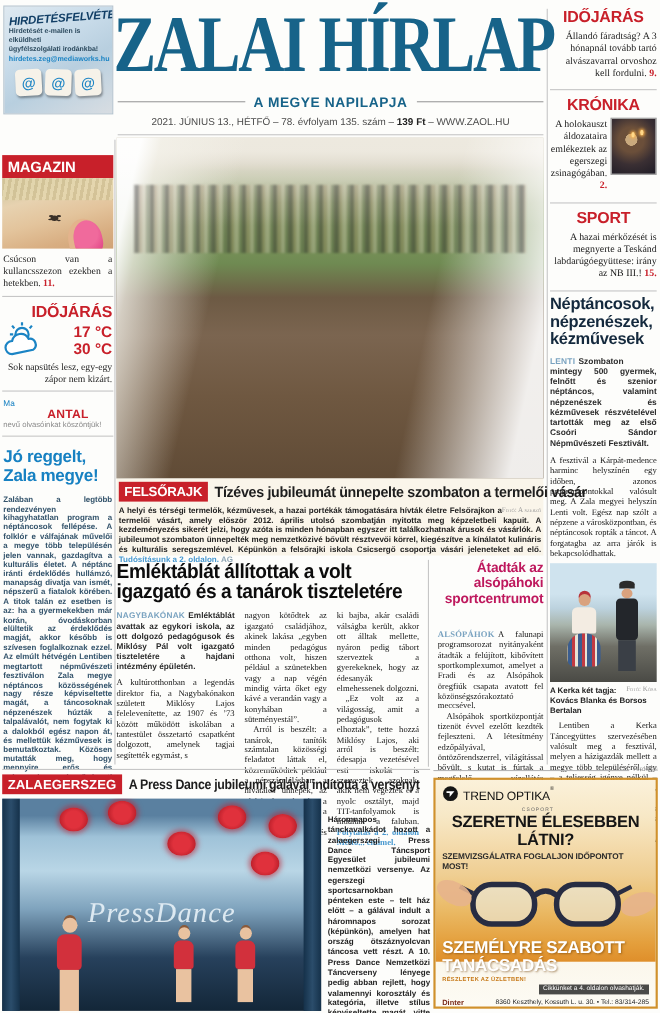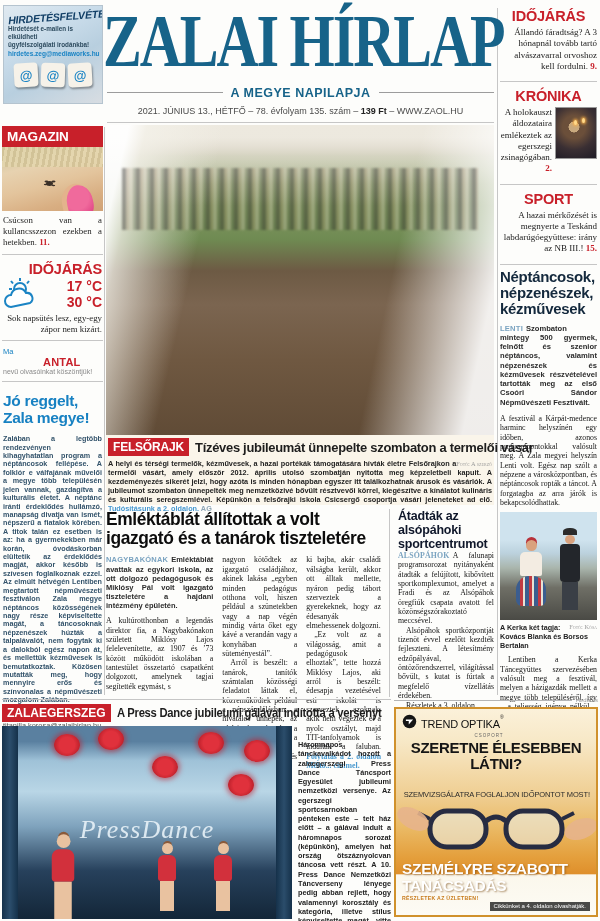--- a/index.html
+++ b/index.html
@@ -64,21 +64,21 @@
   .kg .s{width:30px;height:30px;background:repeating-linear-gradient(90deg,#3b5d8f 0 4px,#c23a42 4px 7px,#e8e2d4 7px 9px);border-radius:45% 45% 20% 20%;}
   .kb{position:absolute;right:14px;top:16px;width:26px;height:86px;}
   .kb .h{width:14px;height:7px;background:#2b2b2b;border-radius:45% 45% 0 0;margin:0 auto;}
   .kb .f{width:10px;height:9px;border-radius:50%;background:#d9a27e;margin:0 auto;}
   .kb .b{width:20px;height:38px;background:#23262b;margin:0 auto;border-radius:4px;}
   .kb .l{width:16px;height:28px;background:#3a3f46;margin:0 auto;}
   .pcap{font-size:7.2px;font-weight:bold;color:#222;line-height:1.25;margin-top:3px;}
   .pcap .credit{float:right;font-weight:normal;font-size:6.4px;}
 
   
-  .col-left{position:absolute;left:2px;top:126px;width:101px;}
+  .col-left{position:absolute;left:2px;top:141px;width:101px;}
   .banner{background:var(--red);color:#fff;font-weight:bold;font-size:13.5px;
     padding:3px 5px;letter-spacing:-.2px;}
   .mag-photo{height:64px;position:relative;overflow:hidden;
     background:linear-gradient(165deg,#d9cba6 0 18%,#e7d2b0 30%,#e3c49c 55%,#d8ae82 80%,#d0a276 100%);}
   .mag-photo .hair{position:absolute;left:0;top:0;width:100%;height:20px;
     background:repeating-linear-gradient(100deg,#cfc093 0 3px,#e4d7ae 3px 6px);opacity:.8;}
   .mag-photo .nail{position:absolute;right:10px;bottom:-8px;width:26px;height:34px;border-radius:50% 50% 40% 40%;
     background:radial-gradient(circle at 40% 35%,#f06a9c 0 45%,#d8327a 100%);transform:rotate(-12deg);box-shadow:-3px 0 0 2px #e3b38c;}
   .mag-photo .tick{position:absolute;left:44px;top:34px;width:7px;height:5px;border-radius:50%;background:#3a3028;
     box-shadow:-3px -2px 0 -1.5px #3a3028,4px -2px 0 -1.5px #3a3028,-4px 1px 0 -1.8px #3a3028,4px 2px 0 -1.8px #3a3028;}
@@ -128,21 +128,21 @@
 
   
   .middle{position:absolute;left:106px;top:509px;width:388px;height:188px;display:flex;}
   .mid-left{width:283px;padding-right:8px;}
   .mid-left h1{font-size:18.5px;line-height:1.04;letter-spacing:-.4px;color:#0c0c0c;
     transform:scaleX(.94);transform-origin:left;white-space:nowrap;}
   .mid-cols{display:flex;gap:9px;margin-top:8px;}
   .mid-cols .c{flex:1;}
   .mid-cols .lead-p{font-size:7.5px;margin-bottom:6px;}
   .mid-right{width:105px;border-left:1px solid var(--hairline);padding-left:8px;}
-  .mid-right h2{font-size:12.5px;line-height:1.12;letter-spacing:-.2px;margin-bottom:0;color:#0f172a;}
+  .mid-right h2{font-size:12.5px;line-height:1.12;letter-spacing:-.2px;margin-bottom:21px;color:#be185d;text-align:right;}
 
   
   .bottom-left{position:absolute;left:2px;top:699px;width:389px;border-top:1px solid var(--hairline);padding-top:4px;}
   .bl-head{display:flex;align-items:center;gap:6px;}
   .bl-head .badge{background:var(--red);color:#fff;font-weight:bold;font-size:12px;padding:2px 5px;}
   .bl-head h3{font-size:12.5px;letter-spacing:-.3px;white-space:nowrap;transform:scaleX(.9);transform-origin:left;}
   .bl-body{display:flex;gap:6px;margin-top:4px;}
   .press-photo{width:290px;height:193px;position:relative;overflow:hidden;
     background:linear-gradient(180deg,#5a80a0 0 8%,#9fc2d8 18%,#b9d6e6 34%,#7fa3bd 52%,#27415c 75%,#132638 100%);}
   .press-photo .bar{position:absolute;top:0;bottom:0;width:16px;background:linear-gradient(90deg,#15314a,#2b4d6b,#15314a);}
@@ -161,21 +161,21 @@
   .hird-row{display:flex;align-items:center;gap:4px;margin-bottom:4px;}
   .hird-row .rule{flex:1;border-top:1px solid #b5b5b5;}
   .hird-row .hl{font-size:6px;color:#999;}
   .optika{border:2px solid #d0912c;height:210px;position:relative;padding:5px 6px;overflow:hidden;
     background:linear-gradient(180deg,#fbf1da 0%,#f7e8c6 16%,#f4dcae 28%,#efce92 42%,#eab964 58%,#e49f3c 72%,#df8f2b 80%,#fbf7ec 80.5%,#fdfbf4 100%);}
   .ologo{display:flex;align-items:flex-start;gap:4px;}
   .ologo .brand{font-weight:normal;font-size:11px;letter-spacing:-.2px;color:#111;line-height:1;}
   .ologo .reg{font-size:5px;vertical-align:top;}
   .ologo .sub{font-size:4.5px;color:#666;text-align:right;letter-spacing:1px;margin-top:1px;}
   .ohead{text-align:center;font-weight:bold;font-size:15px;line-height:1.05;letter-spacing:-.3px;color:#151515;margin-top:2px;}
-  .osub{text-align:right;font-weight:normal;font-size:7.5px;color:#2a2a2a;margin-top:18px;letter-spacing:-.1px;}
+  .osub{text-align:left;font-weight:bold;font-size:7.5px;color:#2a2a2a;margin-top:2px;letter-spacing:-.1px;}
   .oglasses{position:relative;height:58px;margin-top:2px;}
   .hand{position:absolute;width:34px;height:20px;border-radius:50%;background:#e7b48c;opacity:.9;}
   .offer{font-weight:bold;font-size:15.5px;line-height:1.1;color:#fff;letter-spacing:-.3px;
     text-shadow:1px 1px 2px rgba(110,60,0,.55);margin-top:1px;}
   .onote{font-size:5.2px;font-weight:bold;color:#c77a1a;letter-spacing:.3px;margin-top:1px;}
   .ostrip{background:#4a4a48;color:#fff;font-size:6px;padding:1.5px 4px;width:max-content;margin-left:auto;margin-top:1px;}
   .ofoot{display:flex;gap:6px;margin-top:3px;}
   .ofoot .stores{font-size:6.8px;font-weight:bold;color:#7a2a1a;line-height:1.65;}
   .ofoot .addrs{font-size:6.1px;color:#222;line-height:1.55;white-space:nowrap;}
 </style>

